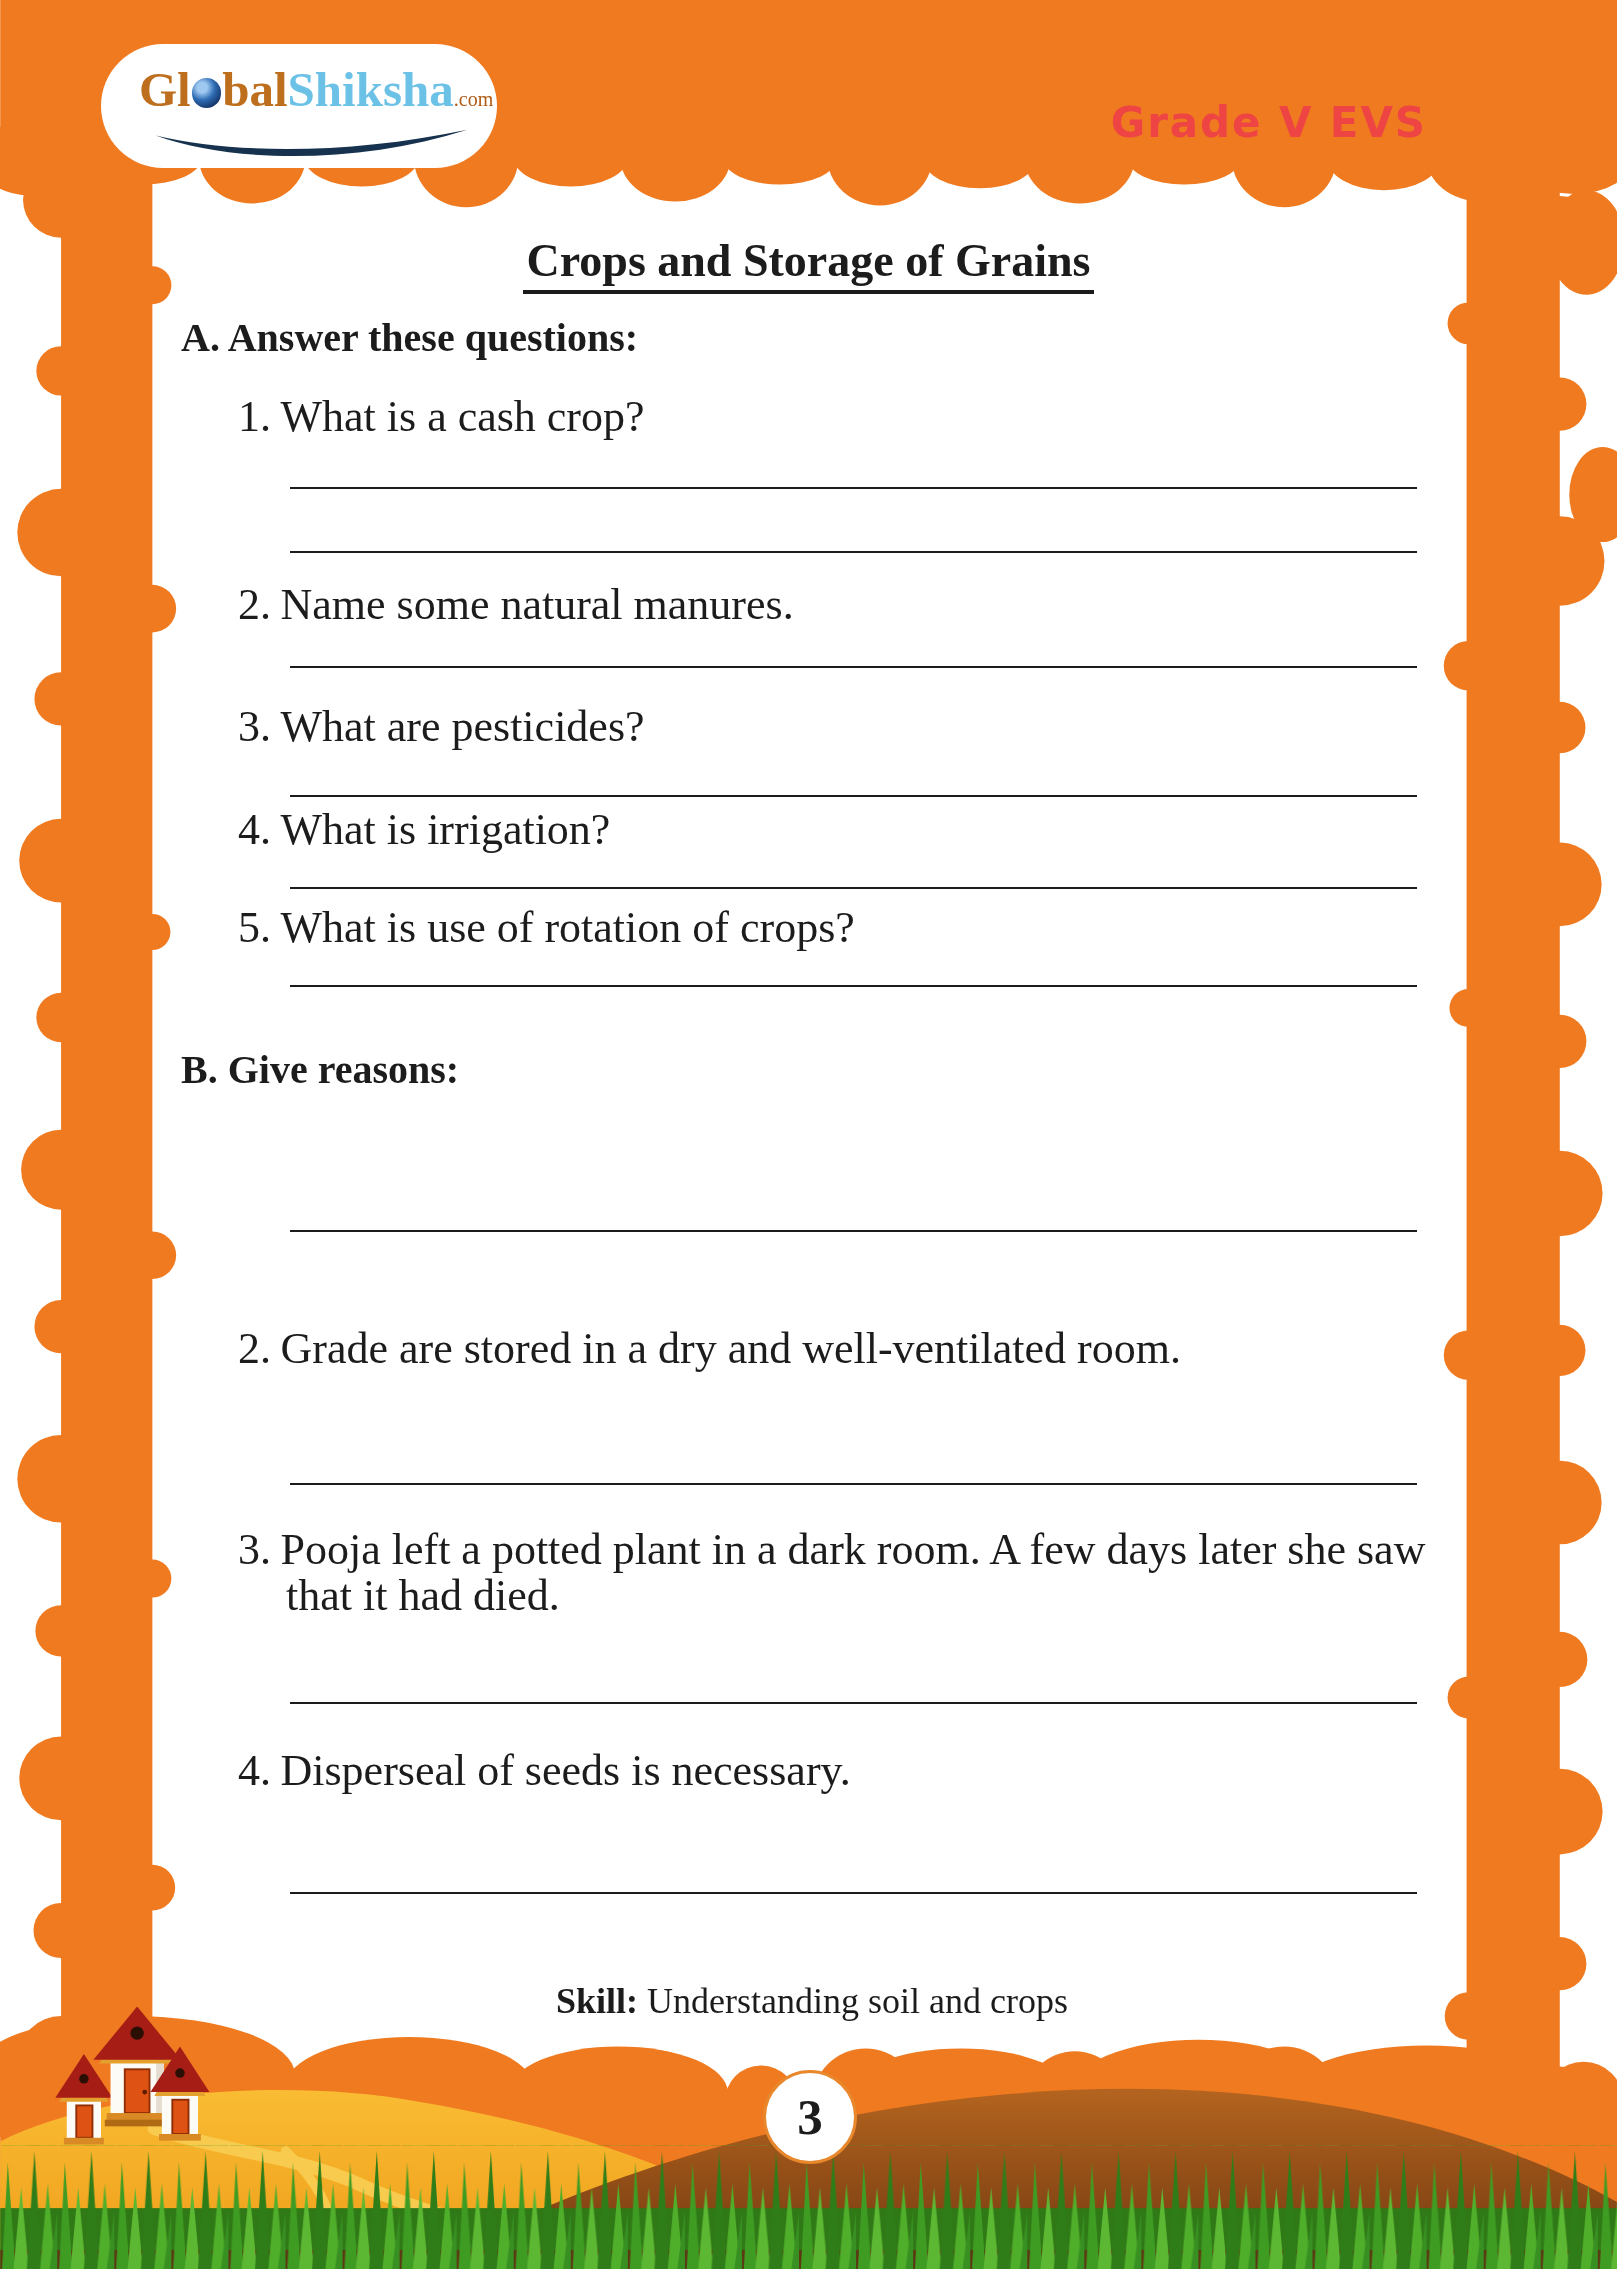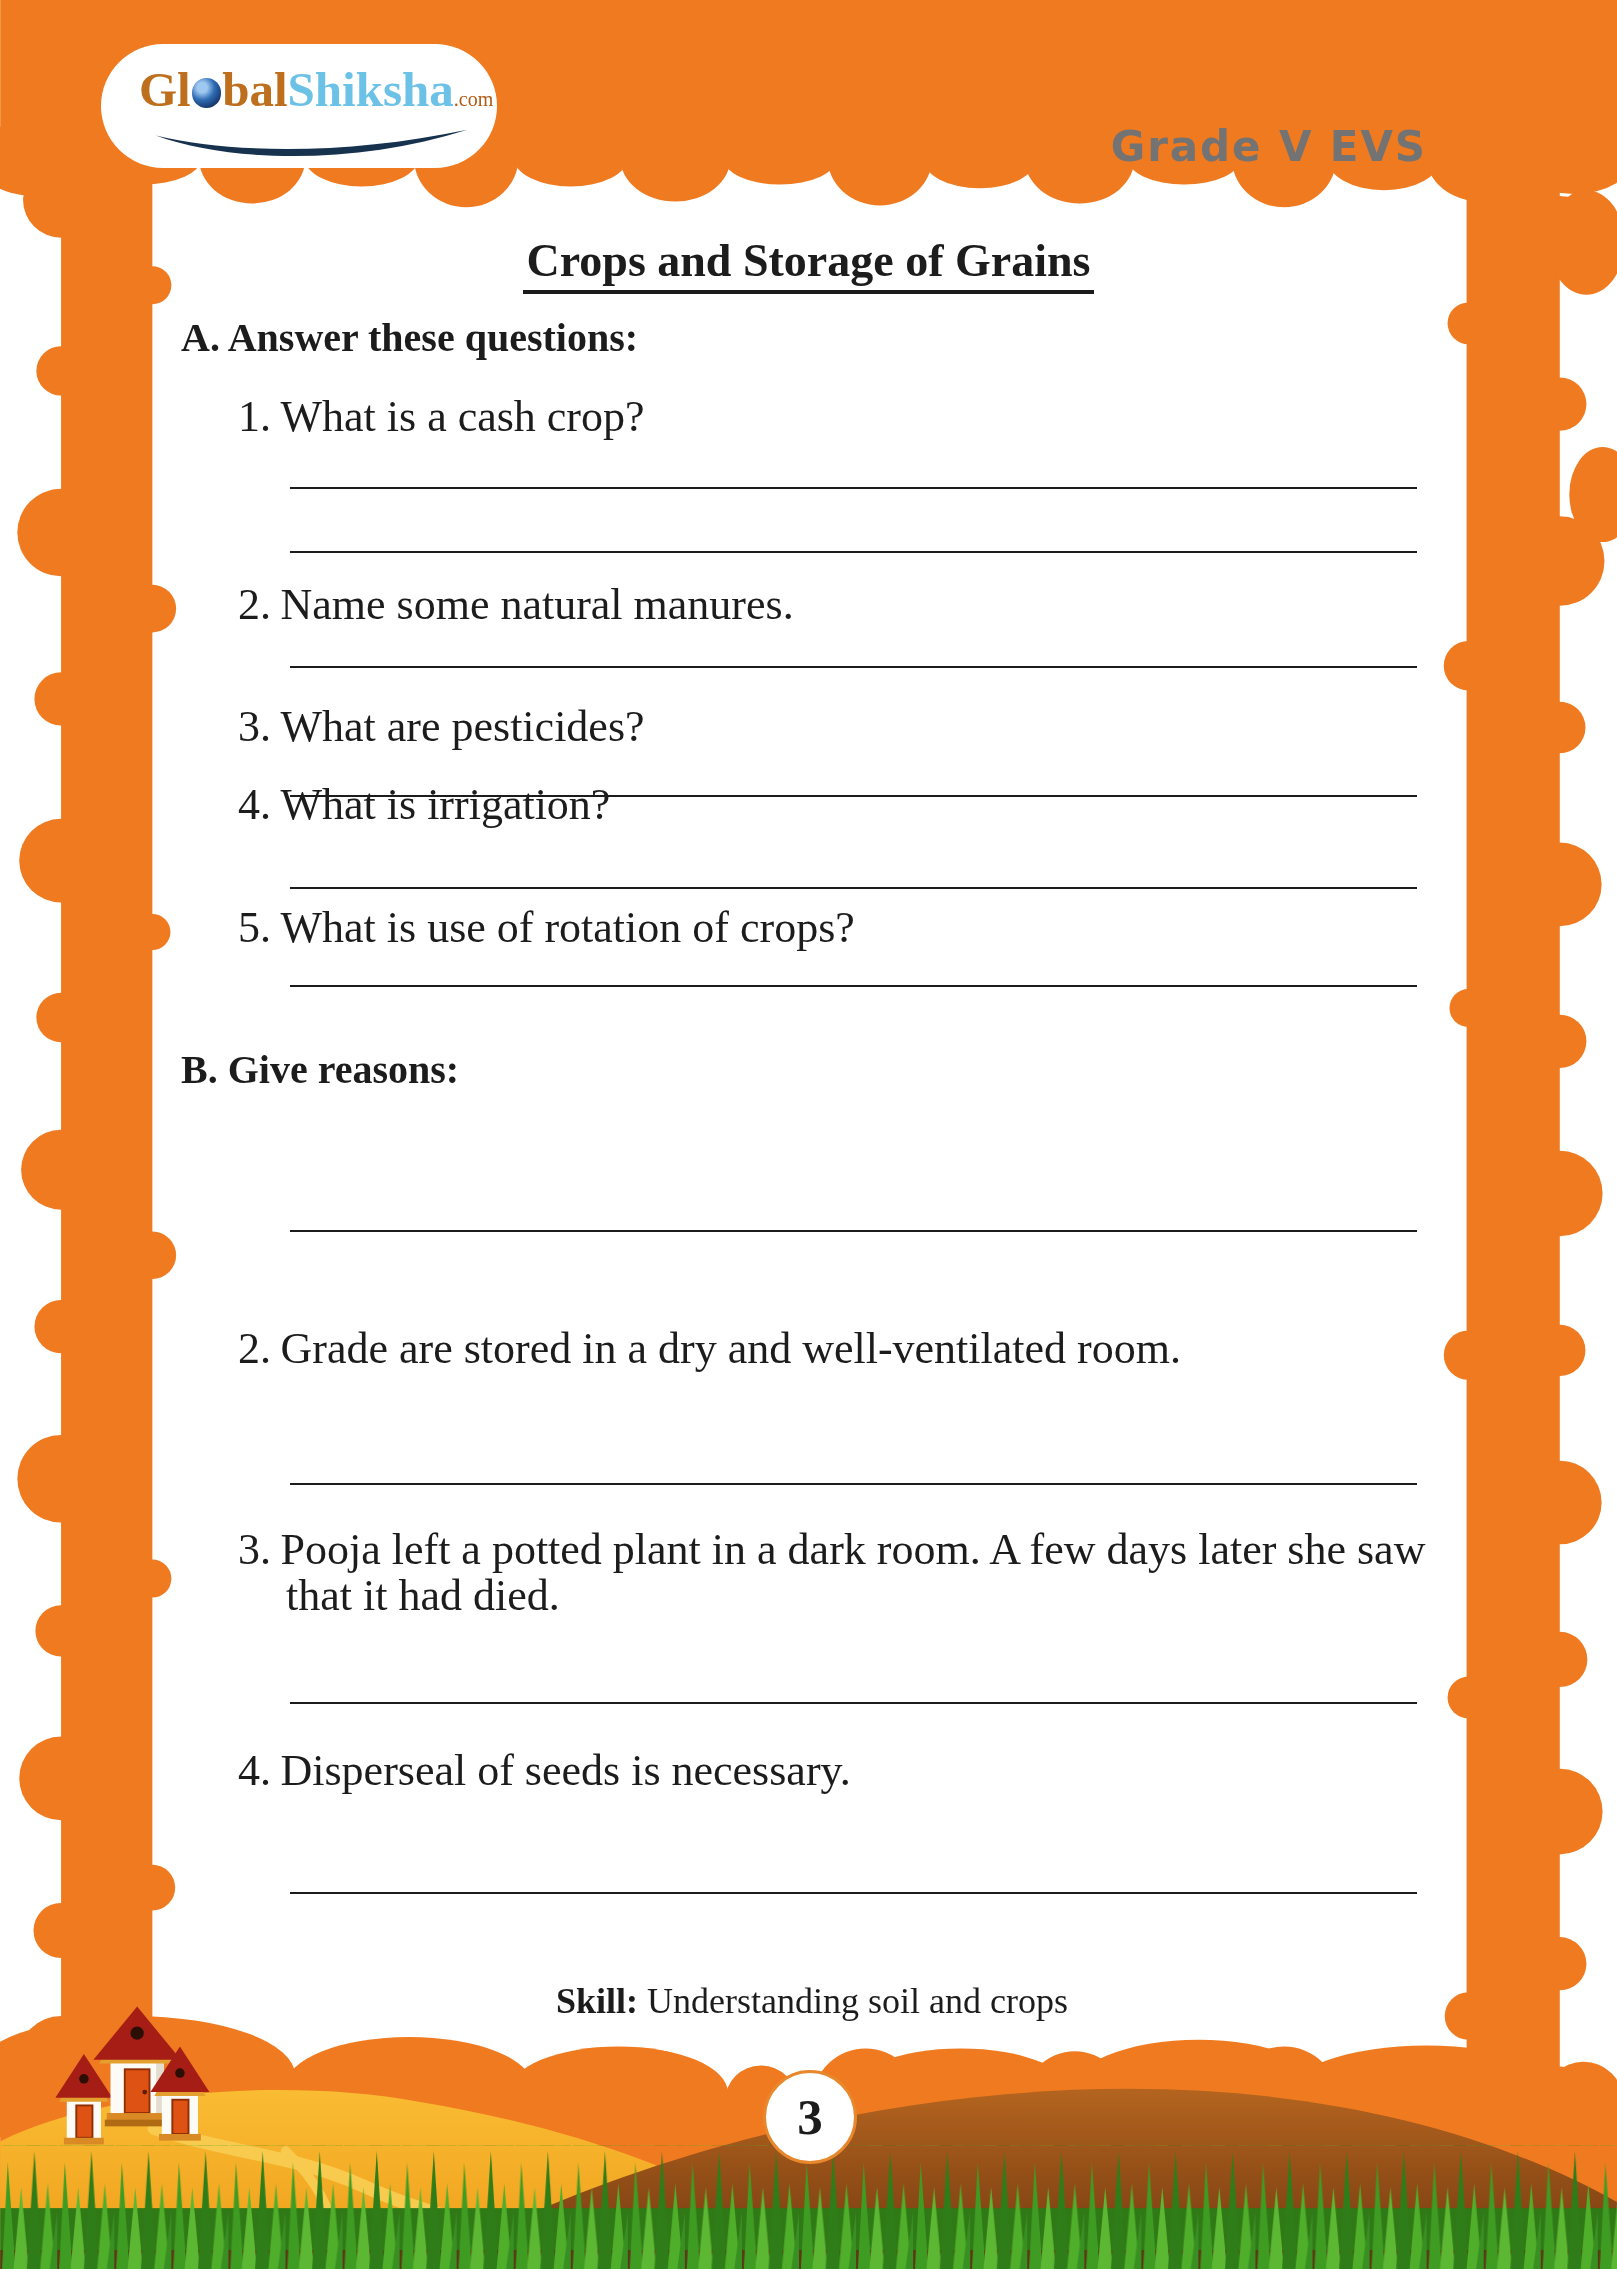--- a/index.html
+++ b/index.html
@@ -11,22 +11,22 @@
   .logo-pill{position:absolute;left:101px;top:44px;width:396px;height:124px;background:#ffffff;
              border-radius:67px;z-index:2;}
   .logo-text{position:absolute;left:38px;top:17px;white-space:nowrap;
              font-family:"Liberation Serif",serif;font-weight:700;font-size:49px;line-height:57px;}
   .lg-brown{color:#BE6F1E;}
   .lg-blue{color:#6CC1E6;}
   .lg-com{font-size:20px;font-weight:400;color:#B15A14;margin-top:32px;}
   .globe{display:inline-block;width:29.5px;height:29.5px;border-radius:50%;vertical-align:-1.9px;margin:0 1px;
          background:radial-gradient(circle at 35% 32%, #9fc8f0 0 18%, #2f6cb4 45%, #16386e 75%, #0d2347 100%);}
   .swoosh{position:absolute;left:49px;bottom:5.7px;}
-  .grade-label{position:absolute;left:1094px;top:122px;width:333px;text-align:right;z-index:2;
-               font-family:"DejaVu Sans",sans-serif;font-weight:700;font-size:42px;color:#737373;
+  .grade-label{position:absolute;left:1094px;top:98px;width:333px;text-align:right;z-index:2;
+               font-family:"DejaVu Sans",sans-serif;font-weight:700;font-size:42px;color:#ef4444;
                letter-spacing:1.9px;}
 
   
   .title-wrap{position:absolute;left:152px;top:234px;width:1313px;text-align:center;z-index:2;}
   .page-title{display:inline-block;font-size:46px;font-weight:700;
               border-bottom:4.8px solid #1b1b1b;padding:0 3.8px 2.9px 3.8px;}
   .sec-head{position:absolute;left:181px;z-index:2;font-size:40px;font-weight:700;}
   .q{position:absolute;left:238px;z-index:2;font-size:44px;line-height:46px;
      padding-left:48px;text-indent:-48px;}
   .qnum{margin-right:9.5px;}
@@ -220,21 +220,21 @@
   <div class="q" style="top:394px"><span class="qnum">1.</span><span>What is a cash crop?</span></div>
   <div class="ans-line" style="top:487px"></div>
   <div class="ans-line" style="top:551px"></div>
 
   <div class="q" style="top:582px"><span class="qnum">2.</span><span>Name some natural manures.</span></div>
   <div class="ans-line" style="top:666px"></div>
 
   <div class="q" style="top:704px"><span class="qnum">3.</span><span>What are pesticides?</span></div>
   <div class="ans-line" style="top:795px"></div>
 
-  <div class="q" style="top:782px"><span class="qnum">4.</span><span>What is irrigation?</span></div>
+  <div class="q" style="top:807px"><span class="qnum">4.</span><span>What is irrigation?</span></div>
   <div class="ans-line" style="top:887px"></div>
 
   <div class="q" style="top:905px"><span class="qnum">5.</span><span>What is use of rotation of crops?</span></div>
   <div class="ans-line" style="top:985px"></div>
 
   <div class="sec-head" style="top:1046px">B. Give reasons:</div>
 
   <div class="ans-line" style="top:1230px"></div>
 
   <div class="q" style="top:1326px;width:1151px"><span class="qnum">2.</span><span>Grade are stored in a dry and well-ventilated room.</span></div>

